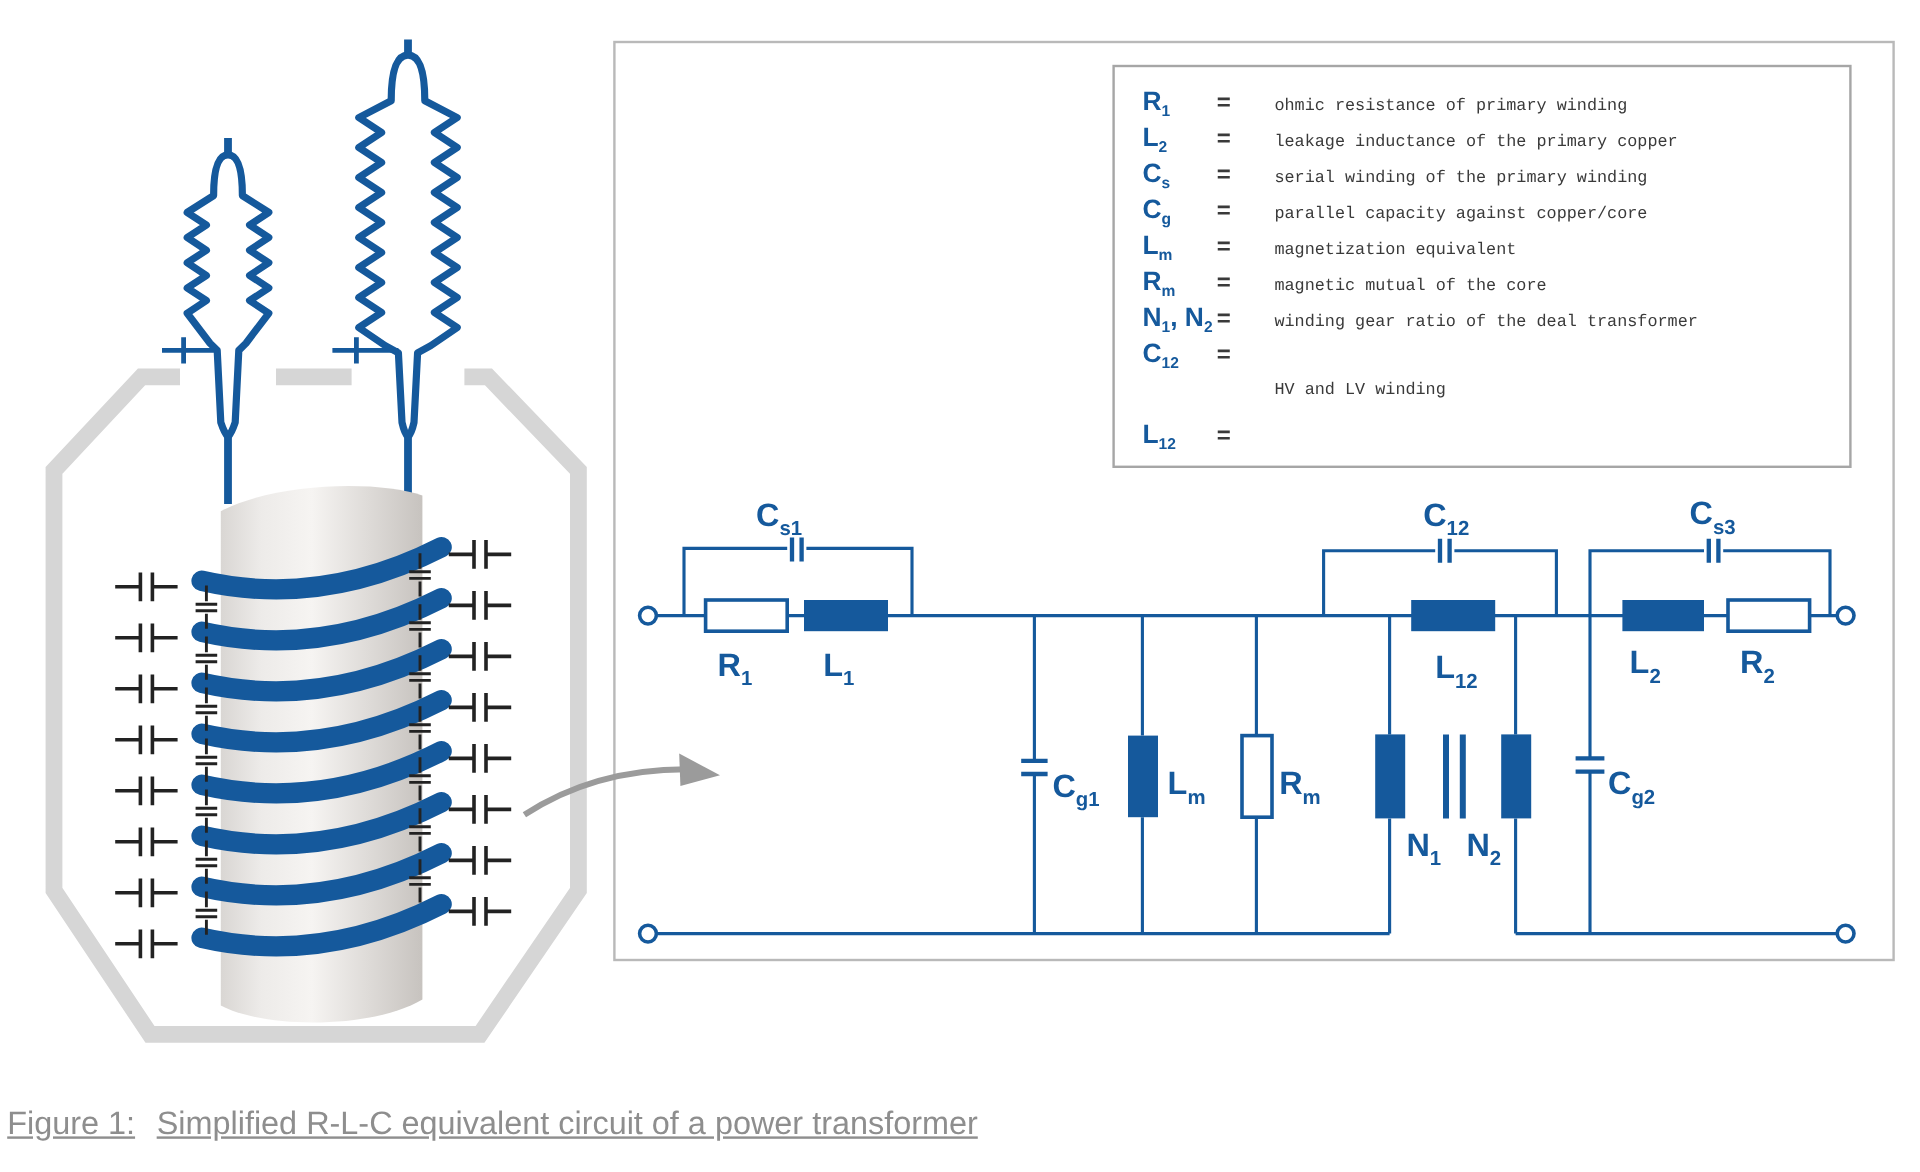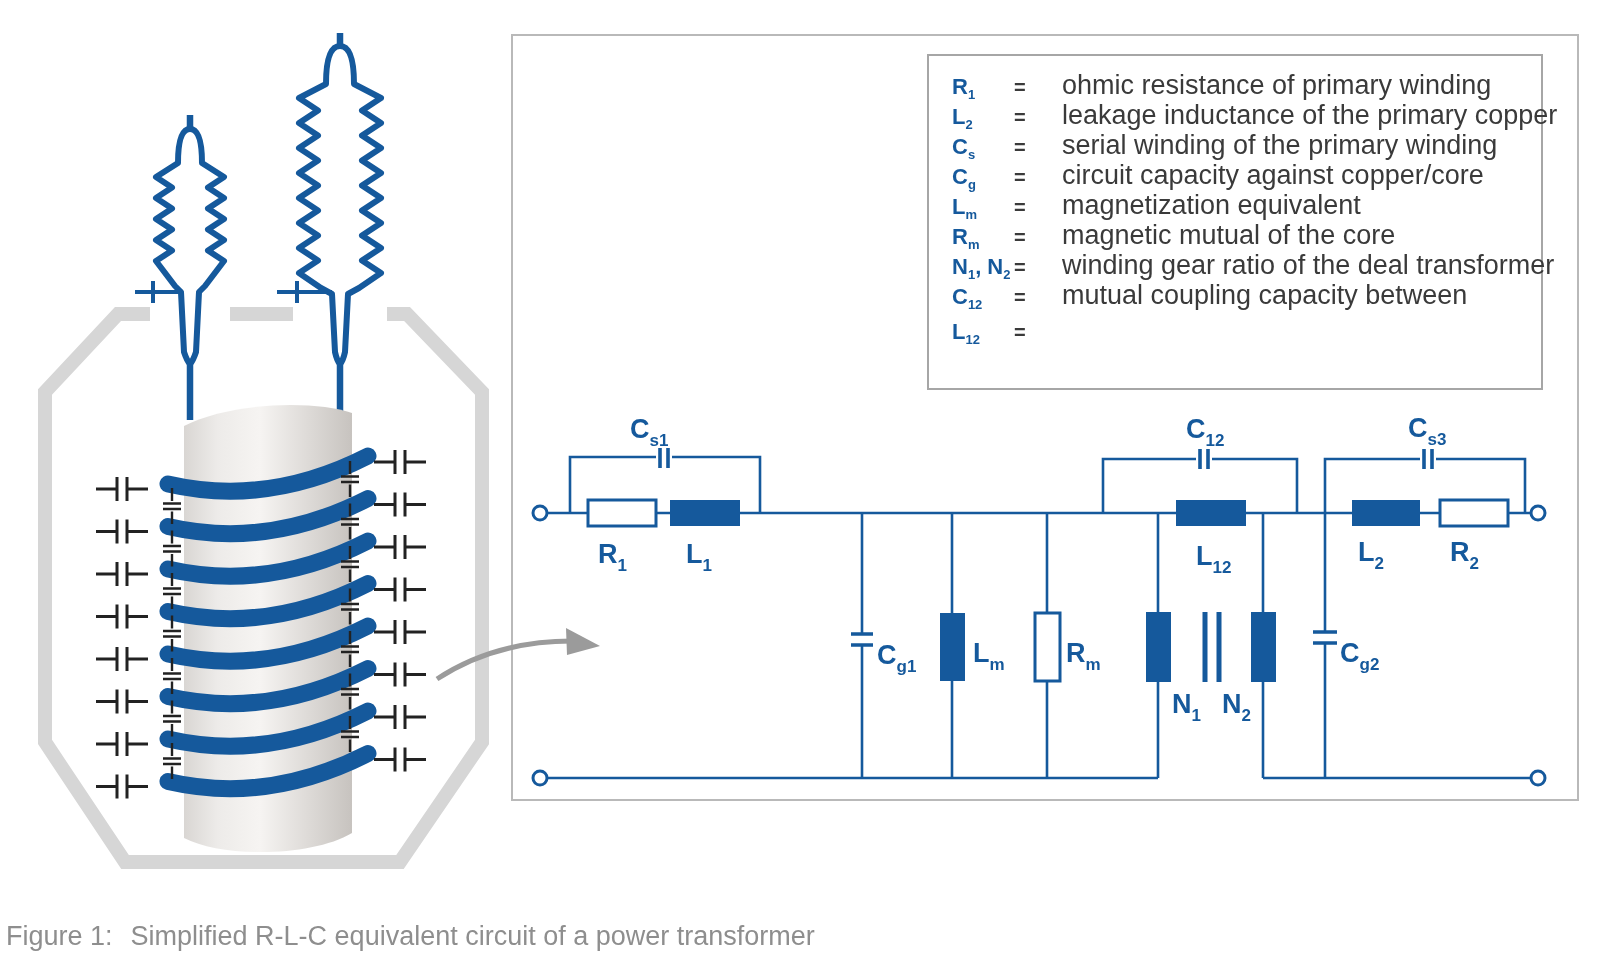--- a/index.html
+++ b/index.html
@@ -42,24 +42,24 @@
 
   
   .legend{position:absolute;left:927px;top:54px;width:616px;height:336px;
     background:#ffffff;border:2px solid var(--legendborder);box-sizing:border-box;
     padding:14px 0 0 23px;}
   .lrow{display:grid;grid-template-columns:62px 48px 1fr;height:30px;line-height:30px;align-items:baseline;}
   .lrow.gap{margin-top:7px;}
   .lsym{color:var(--blue);font-weight:bold;font-size:22px;white-space:nowrap;}
   .lsym sub{font-size:13px;vertical-align:-5px;}
   .leq{color:var(--textgray);font-weight:bold;font-size:20px;}
-  .ldesc{color:var(--textgray);font-size:27px;white-space:nowrap;}
-
-  
-  .caption{position:absolute;left:6px;top:921px;font-size:27px;color:var(--captiongray);white-space:nowrap;}
+  .ldesc{color:var(--textgray);font-size:14px;white-space:nowrap;font-family:Liberation Mono, monospace;}
+
+  
+  .caption{position:absolute;left:6px;top:921px;font-size:27px;color:var(--captiongray);white-space:nowrap;text-decoration:underline;}
   .caption .cap-text{margin-left:18px;}
 </style>
 </head>
 <body>
 
 <div class="stage">
 
 <svg width="1600" height="977" viewBox="0 0 1600 977">
   <defs>
     <linearGradient id="cylgrad" x1="0" y1="0" x2="1" y2="0">
@@ -221,41 +221,45 @@
     <span class="ldesc">leakage inductance of the primary copper</span>
   </div>
   <div class="lrow">
     <span class="lsym"><span>C</span><sub>s</sub></span>
     <span class="leq">=</span>
     <span class="ldesc">serial winding of the primary winding</span>
   </div>
   <div class="lrow">
     <span class="lsym"><span>C</span><sub>g</sub></span>
     <span class="leq">=</span>
-    <span class="ldesc">circuit capacity against copper/core</span>
+    <span class="ldesc">parallel capacity against copper/core</span>
   </div>
   <div class="lrow">
     <span class="lsym"><span>L</span><sub>m</sub></span>
     <span class="leq">=</span>
     <span class="ldesc">magnetization equivalent</span>
   </div>
   <div class="lrow">
     <span class="lsym"><span>R</span><sub>m</sub></span>
     <span class="leq">=</span>
     <span class="ldesc">magnetic mutual of the core</span>
   </div>
   <div class="lrow">
     <span class="lsym"><span>N</span><sub>1</sub><span>, N</span><sub>2</sub></span>
     <span class="leq">=</span>
     <span class="ldesc">winding gear ratio of the deal transformer</span>
   </div>
   <div class="lrow">
     <span class="lsym"><span>C</span><sub>12</sub></span>
     <span class="leq">=</span>
-    <span class="ldesc">mutual coupling capacity between</span>
+  </div>
+  <div class="lrow">
+    <span class="lsym"></span>
+    <span class="leq"></span>
+    <span class="ldesc">HV and LV winding</span>
   </div>
   <div class="lrow gap">
     <span class="lsym"><span>L</span><sub>12</sub></span>
     <span class="leq">=</span>
   </div>
 </div>
 
 <div class="caption">
   <span>Figure 1:</span><span class="cap-text">Simplified R-L-C equivalent circuit of a power transformer</span>
 </div>

